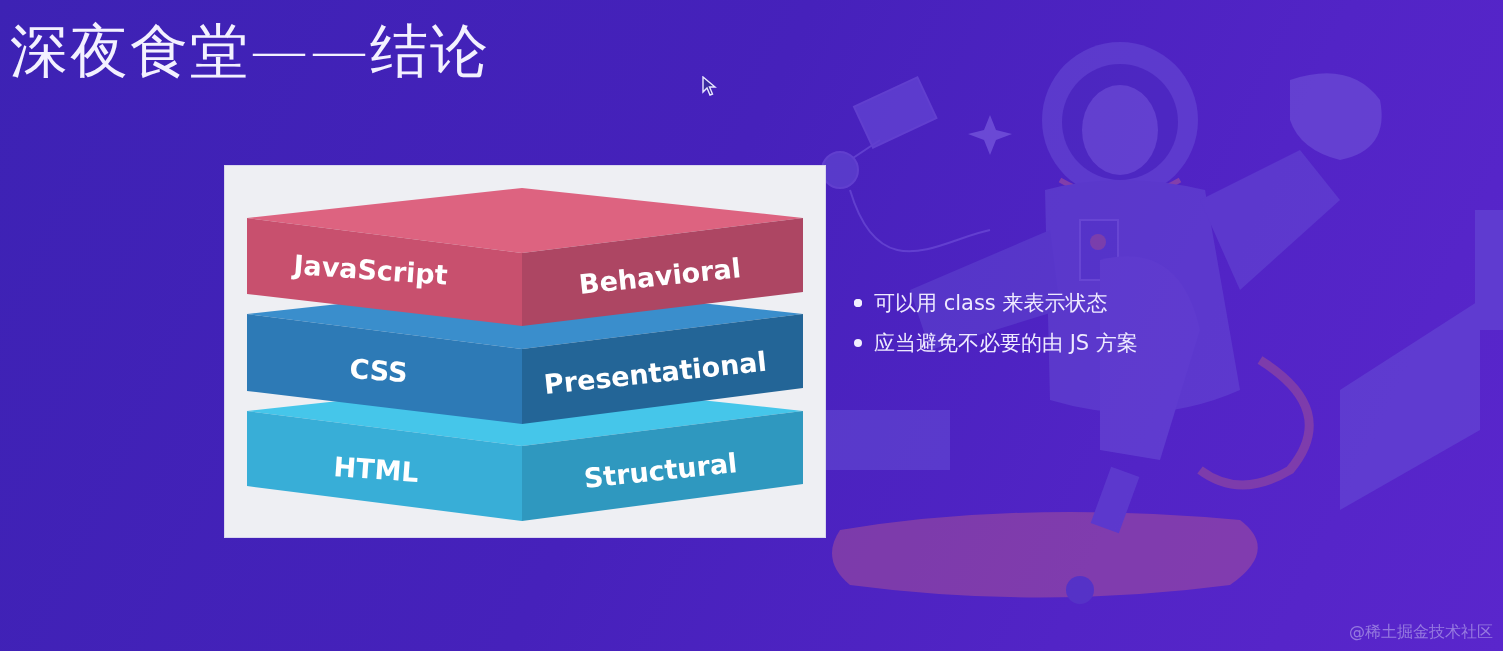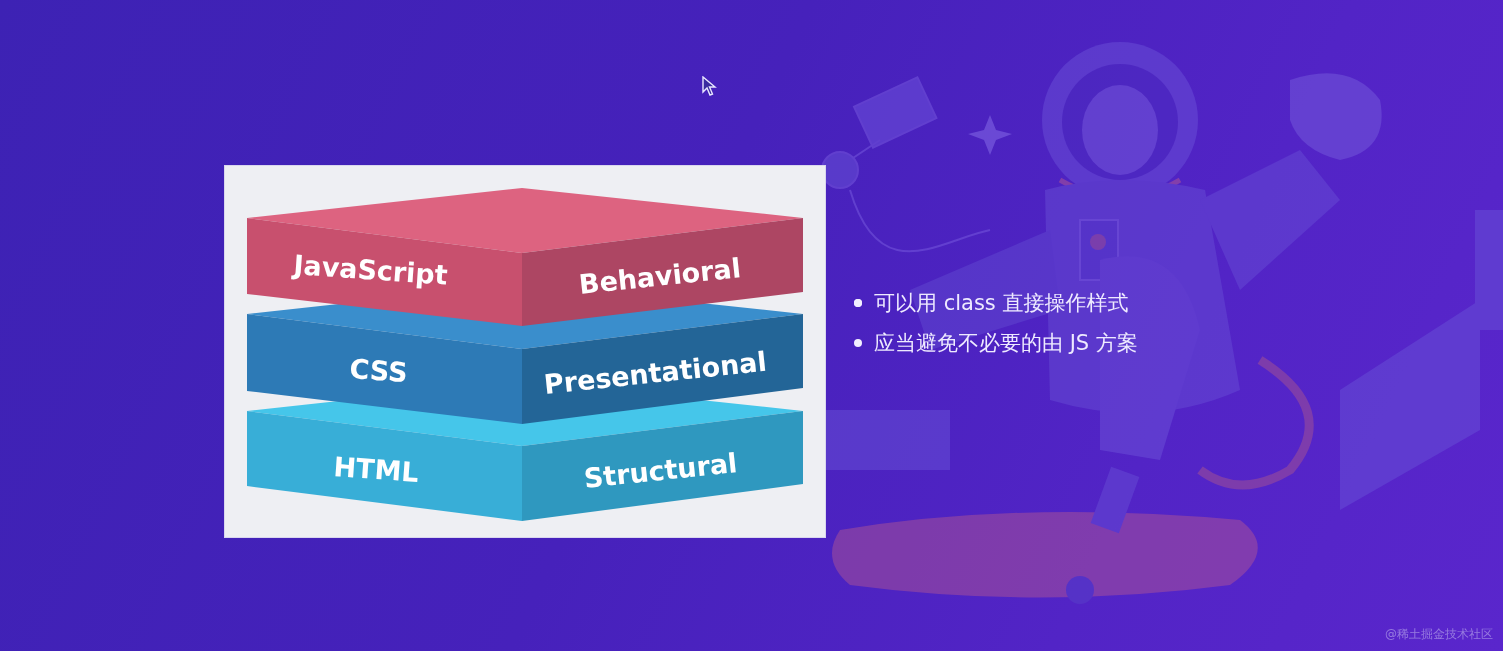--- a/index.html
+++ b/index.html
@@ -59,21 +59,21 @@
     position: absolute;
     left: 2px; top: 16px;
     width: 8px; height: 8px;
     border-radius: 50%;
     background: #f2efff;
   }
 
   .watermark {
     position: absolute;
     right: 10px; bottom: 8px;
-    font-size: 12px;
+    font-size: 16px;
     color: rgba(200, 190, 240, 0.55);
     white-space: nowrap;
   }
 </style>
 </head>
 <body>
 
 <div class="slide">
 
   <svg class="illustration" viewBox="0 0 683 600">
@@ -109,20 +109,21 @@
       <path d="M20 500 Q200 470 420 490 Q460 520 410 555 Q220 580 30 555 Q0 530 20 500 Z" fill="#b85a90"></path>
       <rect x="280" y="440" width="30" height="60" fill="#6a52d6" transform="rotate(20 295 470)"></rect>
       <circle cx="260" cy="560" r="14" fill="#5a44c8"></circle>
 
       <rect x="0" y="380" width="130" height="60" fill="#6a56d8"></rect>
       <path d="M520 360 L660 270 L660 400 L520 480 Z" fill="#6b57d8"></path>
       <rect x="655" y="180" width="28" height="120" fill="#6b57d8"></rect>
     </g>
   </svg>
 
+  <div class="title">深夜食堂——结论</div>
 
   <svg class="cursor" viewBox="0 0 16 22">
     <path d="M1 1 L1 16 L5 12 L8 19 L10.5 18 L7.5 11 L13 11 Z" fill="#3a2aa0" stroke="#e8e6ff" stroke-width="1.4"></path>
   </svg>
 
   <div class="diagram-card">
     <svg width="602" height="373" viewBox="0 0 602 373">
 
       <g>
         <polygon points="22,245 297,215 578,245 297,280" fill="#45c6ea"></polygon>
@@ -145,18 +146,18 @@
         <polygon points="22,52 297,87 297,160 22,128" fill="#c8506e"></polygon>
         <polygon points="297,87 578,52 578,126 297,160" fill="#ad4663"></polygon>
         <text class="layer-label" font-size="27" transform="translate(68,108) rotate(4)">JavaScript</text>
         <text class="layer-label" font-size="27" transform="translate(355,128) rotate(-6)">Behavioral</text>
       </g>
     </svg>
   </div>
 
   <ul class="bullets">
     <li><span class="dot"></span></li>
-    <li><span class="dot"></span><span>可以用 class 直接操作样式</span></li>
+    <li><span class="dot"></span><span>可以用 class 来表示状态</span></li>
     <li><span class="dot"></span><span>应当避免不必要的由 JS 方案</span></li>
   </ul>
 
   <div class="watermark">@稀土掘金技术社区</div>
 </div>
 
 </body></html>

